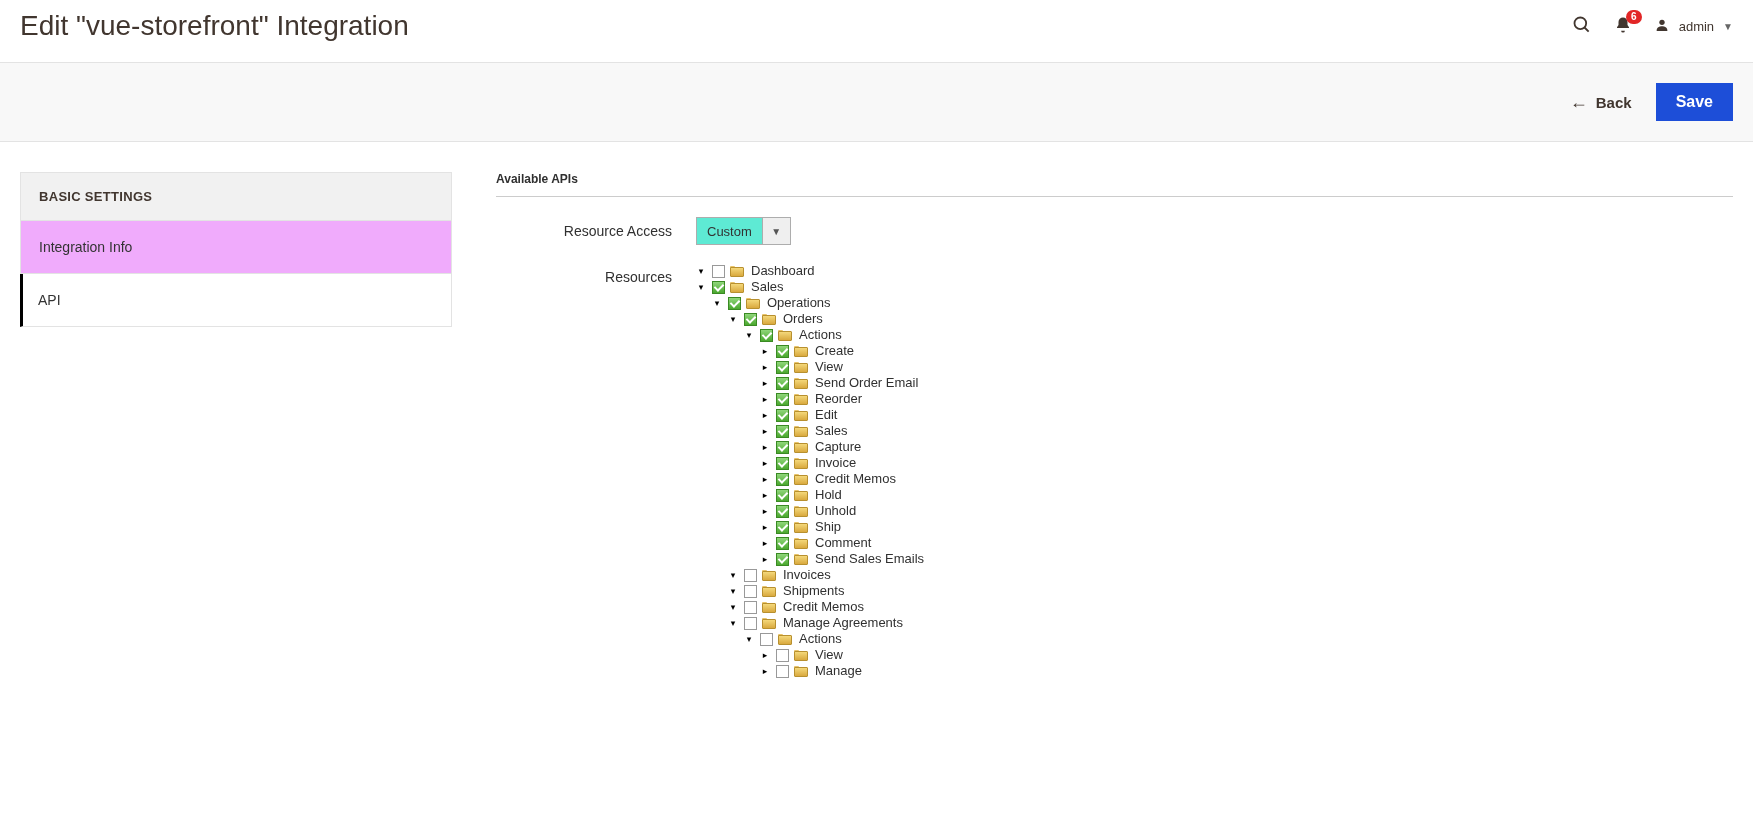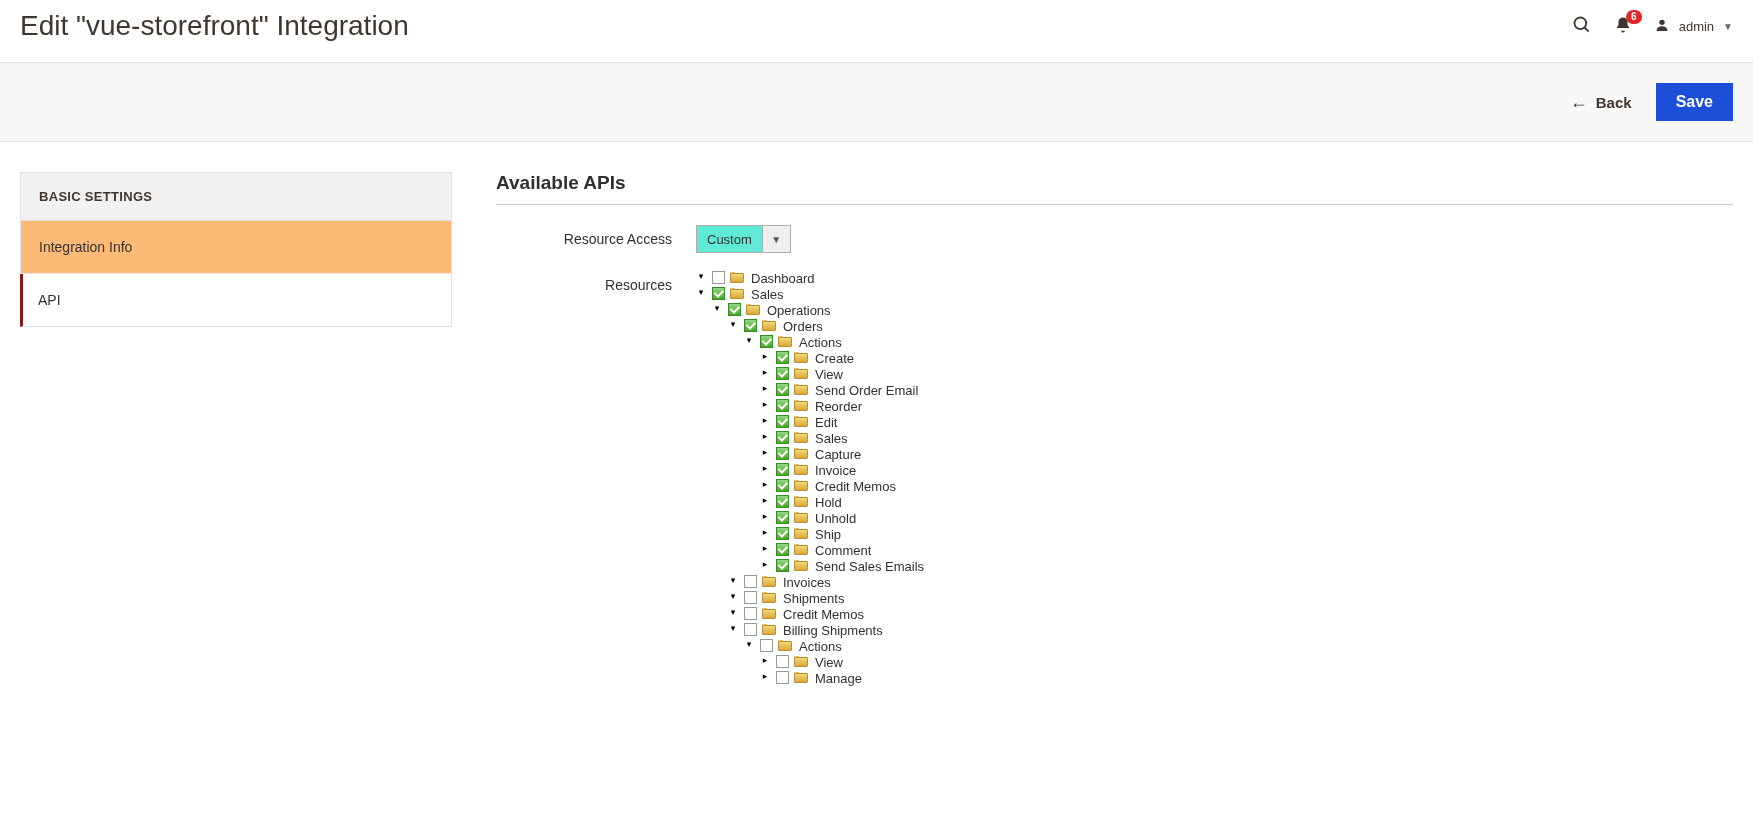--- a/index.html
+++ b/index.html
@@ -86,32 +86,32 @@
     color:#41362f;
     letter-spacing:0.3px;
   }
   .sidebar-item {
     border: 1px solid #e3e3e3;
     border-top: none;
     padding: 18px;
     font-size:14px;
     color:#333;
     cursor:pointer;
-    background:#fdba74;
+    background:#f0abfc;
   }
   .sidebar-item.active {
     background:#fff;
-    border-left: 3px solid #7f1d1d;
+    border-left: 3px solid #000000;
     padding-left: 15px;
     font-weight:400;
   }
   
   .main { flex: 1; }
   .section-title {
-    font-size: 19px;
+    font-size: 12px;
     font-weight:600;
     color:#303030;
     padding-bottom: 10px;
     border-bottom: 1px solid #ccc;
     margin: 0 0 20px 0;
   }
   .form-row { display:flex; align-items:flex-start; margin-bottom: 18px; }
   .form-label {
     width: 200px;
     text-align: right;
@@ -138,21 +138,21 @@
     background:#efefef;
     width:28px;
     display:flex; align-items:center; justify-content:center;
     font-size:10px; color:#555;
   }
   
   
   .tree { list-style:none; padding:0; margin:0; }
   .tree ul { list-style:none; padding:0; margin:0 0 0 16px; }
   .tree li { line-height: 16px; margin:0; padding:0; white-space:nowrap; }
-  .node-row { display:flex; align-items:flex-start; gap:4px; height:16px; }
+  .node-row { display:flex; align-items:center; gap:4px; height:16px; }
   .toggle {
     width:10px; height:10px;
     font-size:12px; color:#000;
     display:inline-flex; align-items:center; justify-content:center;
     cursor:pointer;
     margin-right:2px;
   }
   .toggle.expanded::before { content:"▾"; font-size:9px; color:#000;}
   .toggle.leaf::before { content:"▸"; font-size:9px;}
   .chk {
@@ -444,21 +444,21 @@
                         <span class="chk"></span>
                         <span class="folder"></span>
                         <span class="node-label">Credit Memos</span>
                       </div>
                     </li>
                     <li>
                       <div class="node-row">
                         <span class="toggle expanded"></span>
                         <span class="chk"></span>
                         <span class="folder"></span>
-                        <span class="node-label">Billing Shipments</span>
+                        <span class="node-label">Manage Agreements</span>
                       </div>
                       <ul>
                         <li>
                           <div class="node-row">
                             <span class="toggle expanded"></span>
                             <span class="chk"></span>
                             <span class="folder"></span>
                             <span class="node-label">Actions</span>
                           </div>
                           <ul>

